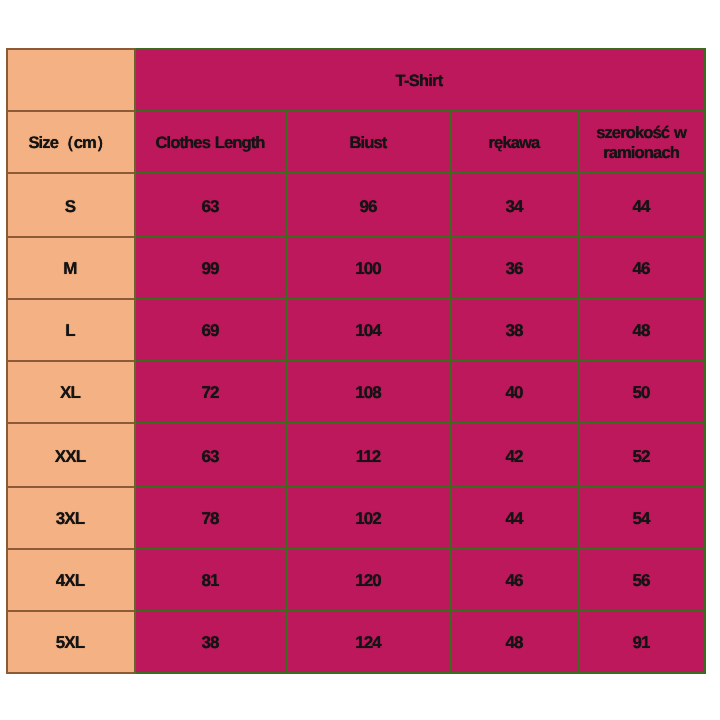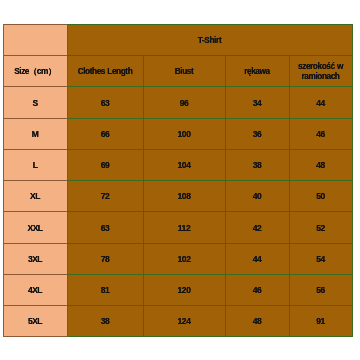--- a/index.html
+++ b/index.html
@@ -2,21 +2,21 @@
 <html><head>
 <meta charset="utf-8">
 <style>
   html,body{margin:0;padding:0;background:#fff;}
   body{width:360px;height:360px;font-family:"Liberation Sans",sans-serif;-webkit-font-smoothing:antialiased;}
   #chart{position:absolute;z-index:1;left:3px;top:24px;width:349px;border-collapse:collapse;table-layout:fixed;}
   #chart tr{height:31px;}
   #chart tr.r0,#chart tr.r4{height:32px;}
   #chart td{border:0;text-align:center;vertical-align:middle;padding:0.6px 0 0 0;color:#141414;font-weight:bold;text-shadow:0 0 0.35px #141414;}
   .c-size{background:#f4b183;}
-  .c-green{background:#a16207;}
+  .c-green{background:#be185d;}
   #grid{position:absolute;left:0;top:0;width:360px;height:360px;pointer-events:none;z-index:5;}
   #grid i{position:absolute;display:block;}
   .title-cell{font-size:8.2px;letter-spacing:-0.35px;line-height:31px;}
   .hdr{font-size:8.3px;letter-spacing:-0.45px;word-spacing:0.5px;line-height:10.5px;}
   #chart td[data-name="header-size"]{padding-left:0;}
   .cell{font-size:8.5px;letter-spacing:-0.45px;}
 </style>
 </head>
 <body>
 
@@ -157,21 +157,21 @@
     </tr>
   <tr class="r0" data-name="table-row">
         <td class="c-size cell" data-name="cell-size">S</td>
         <td class="c-green cell" data-name="cell-clothes_length">63</td>
         <td class="c-green cell" data-name="cell-biust">96</td>
         <td class="c-green cell" data-name="cell-rekawa">34</td>
         <td class="c-green cell" data-name="cell-szerokosc">44</td>
       </tr>
       <tr class="r1" data-name="table-row">
         <td class="c-size cell" data-name="cell-size">M</td>
-        <td class="c-green cell" data-name="cell-clothes_length">66</td>
+        <td class="c-green cell" data-name="cell-clothes_length">99</td>
         <td class="c-green cell" data-name="cell-biust">100</td>
         <td class="c-green cell" data-name="cell-rekawa">36</td>
         <td class="c-green cell" data-name="cell-szerokosc">46</td>
       </tr>
       <tr class="r2" data-name="table-row">
         <td class="c-size cell" data-name="cell-size">L</td>
         <td class="c-green cell" data-name="cell-clothes_length">69</td>
         <td class="c-green cell" data-name="cell-biust">104</td>
         <td class="c-green cell" data-name="cell-rekawa">38</td>
         <td class="c-green cell" data-name="cell-szerokosc">48</td>

